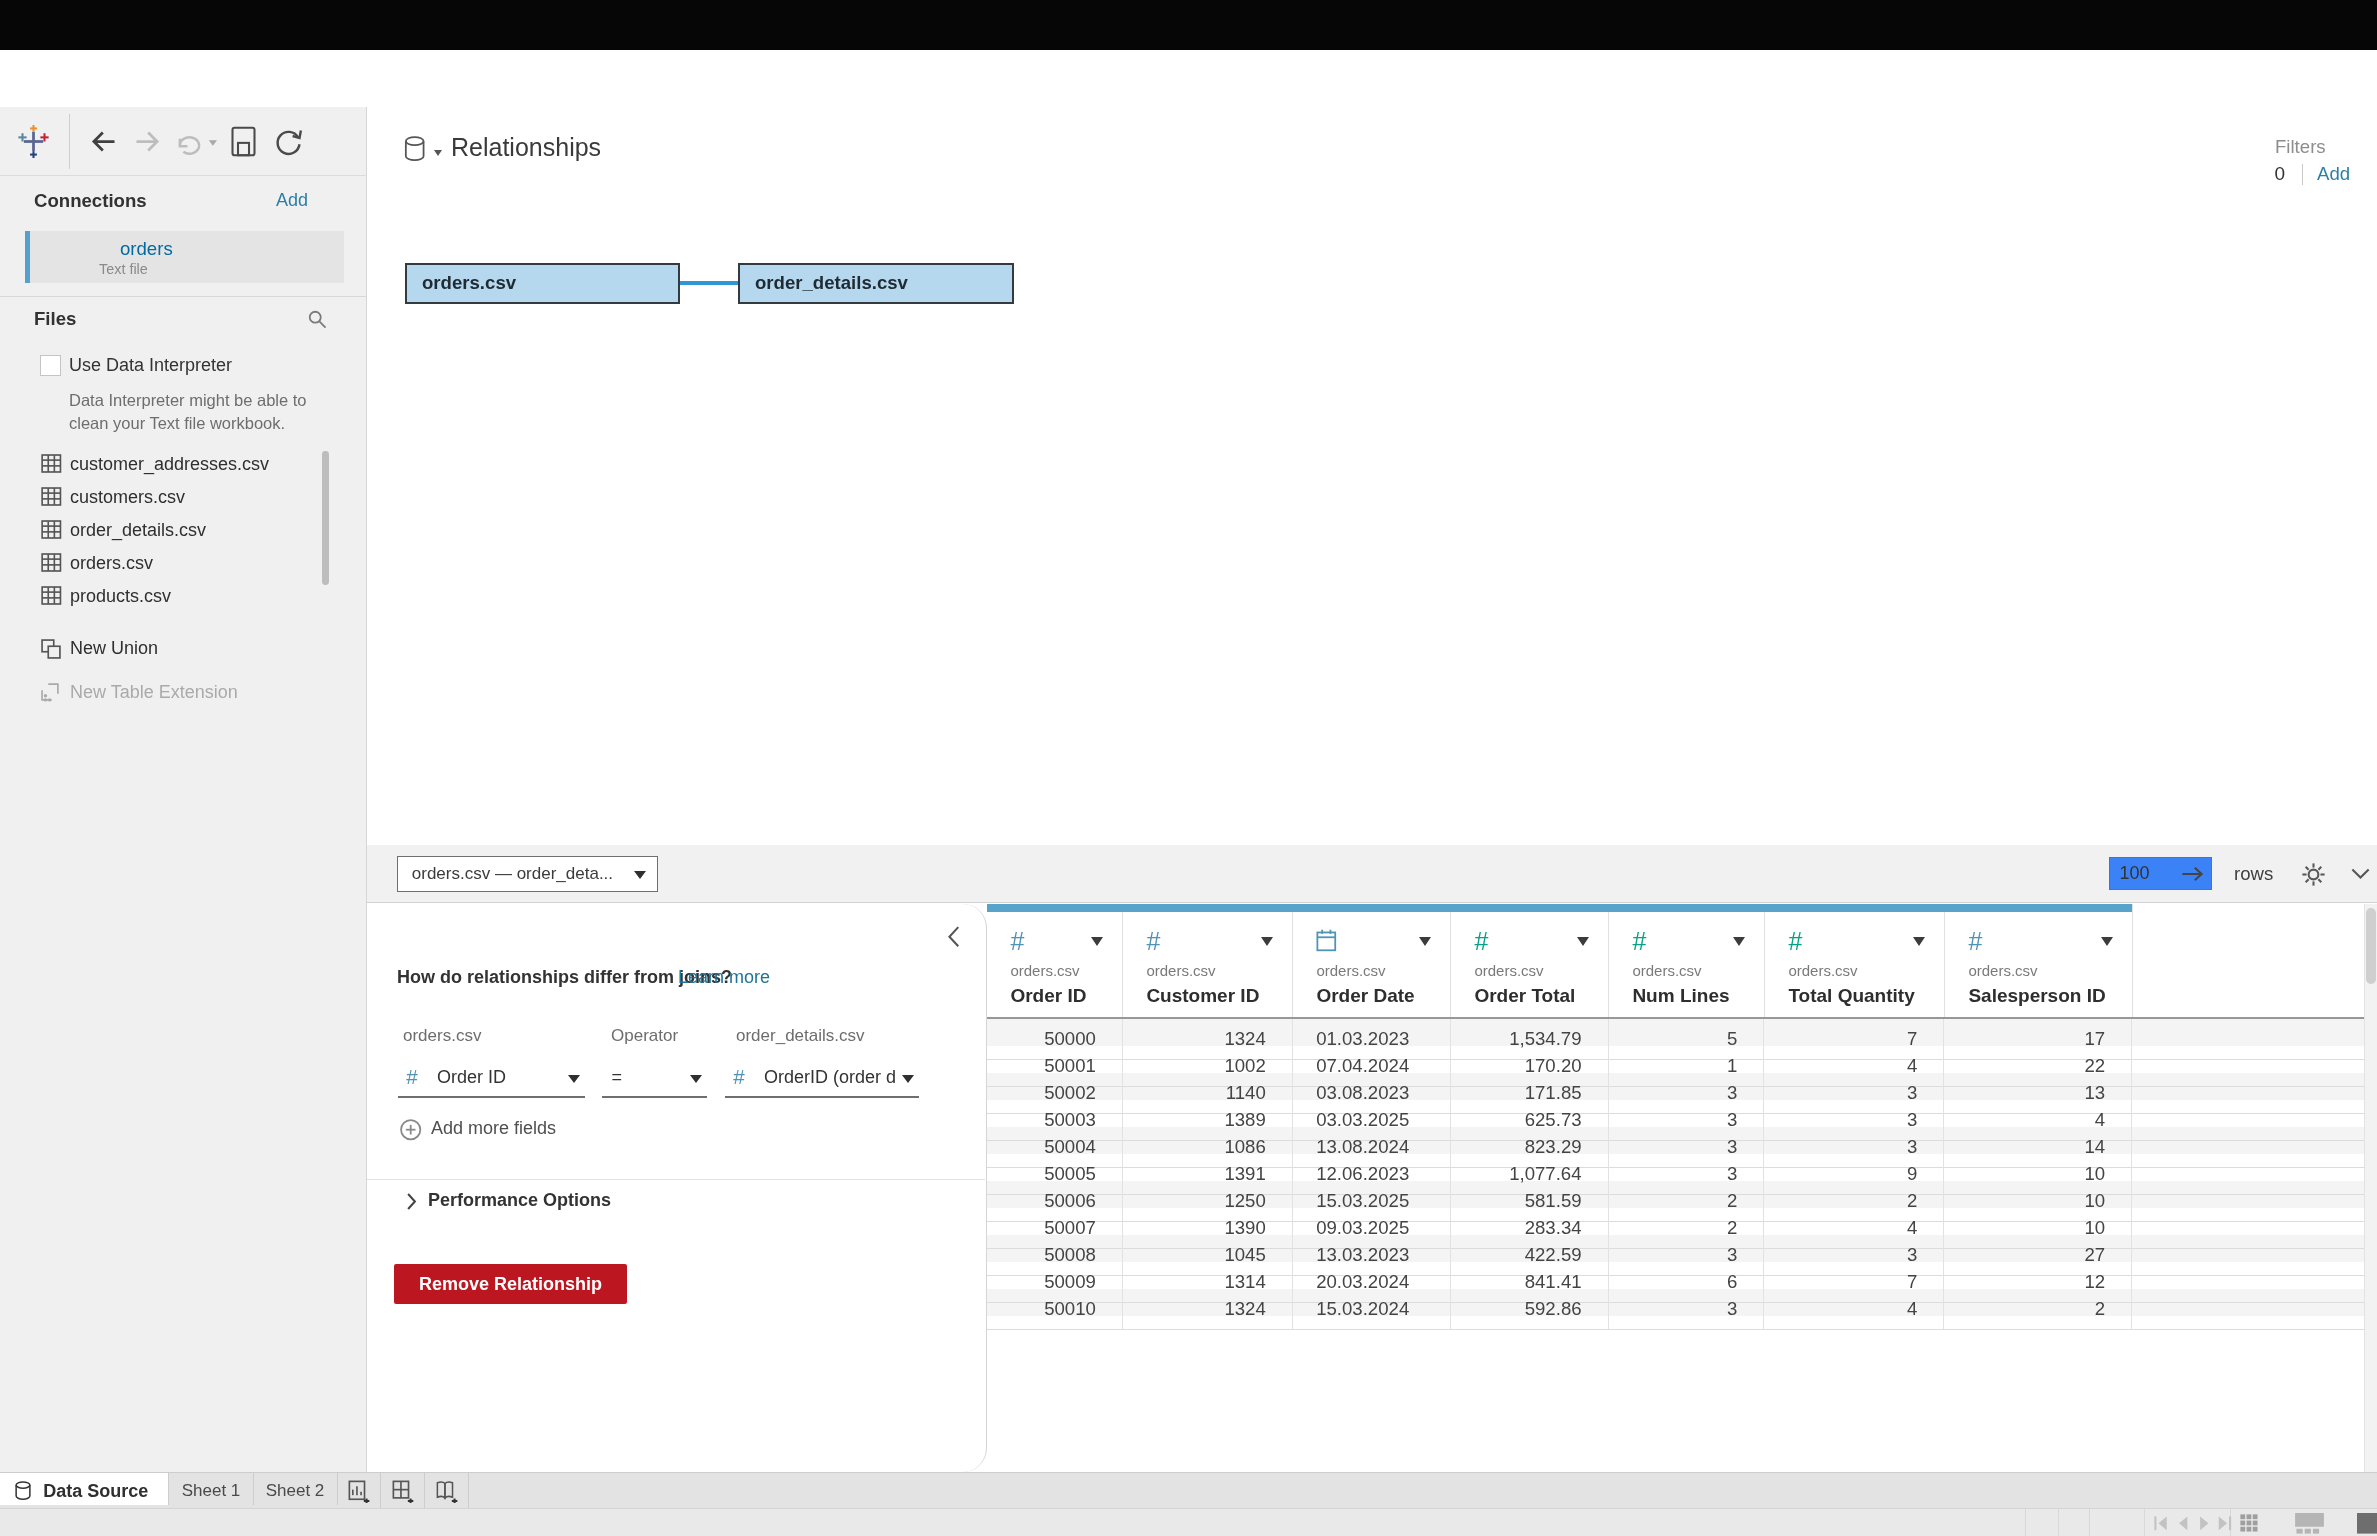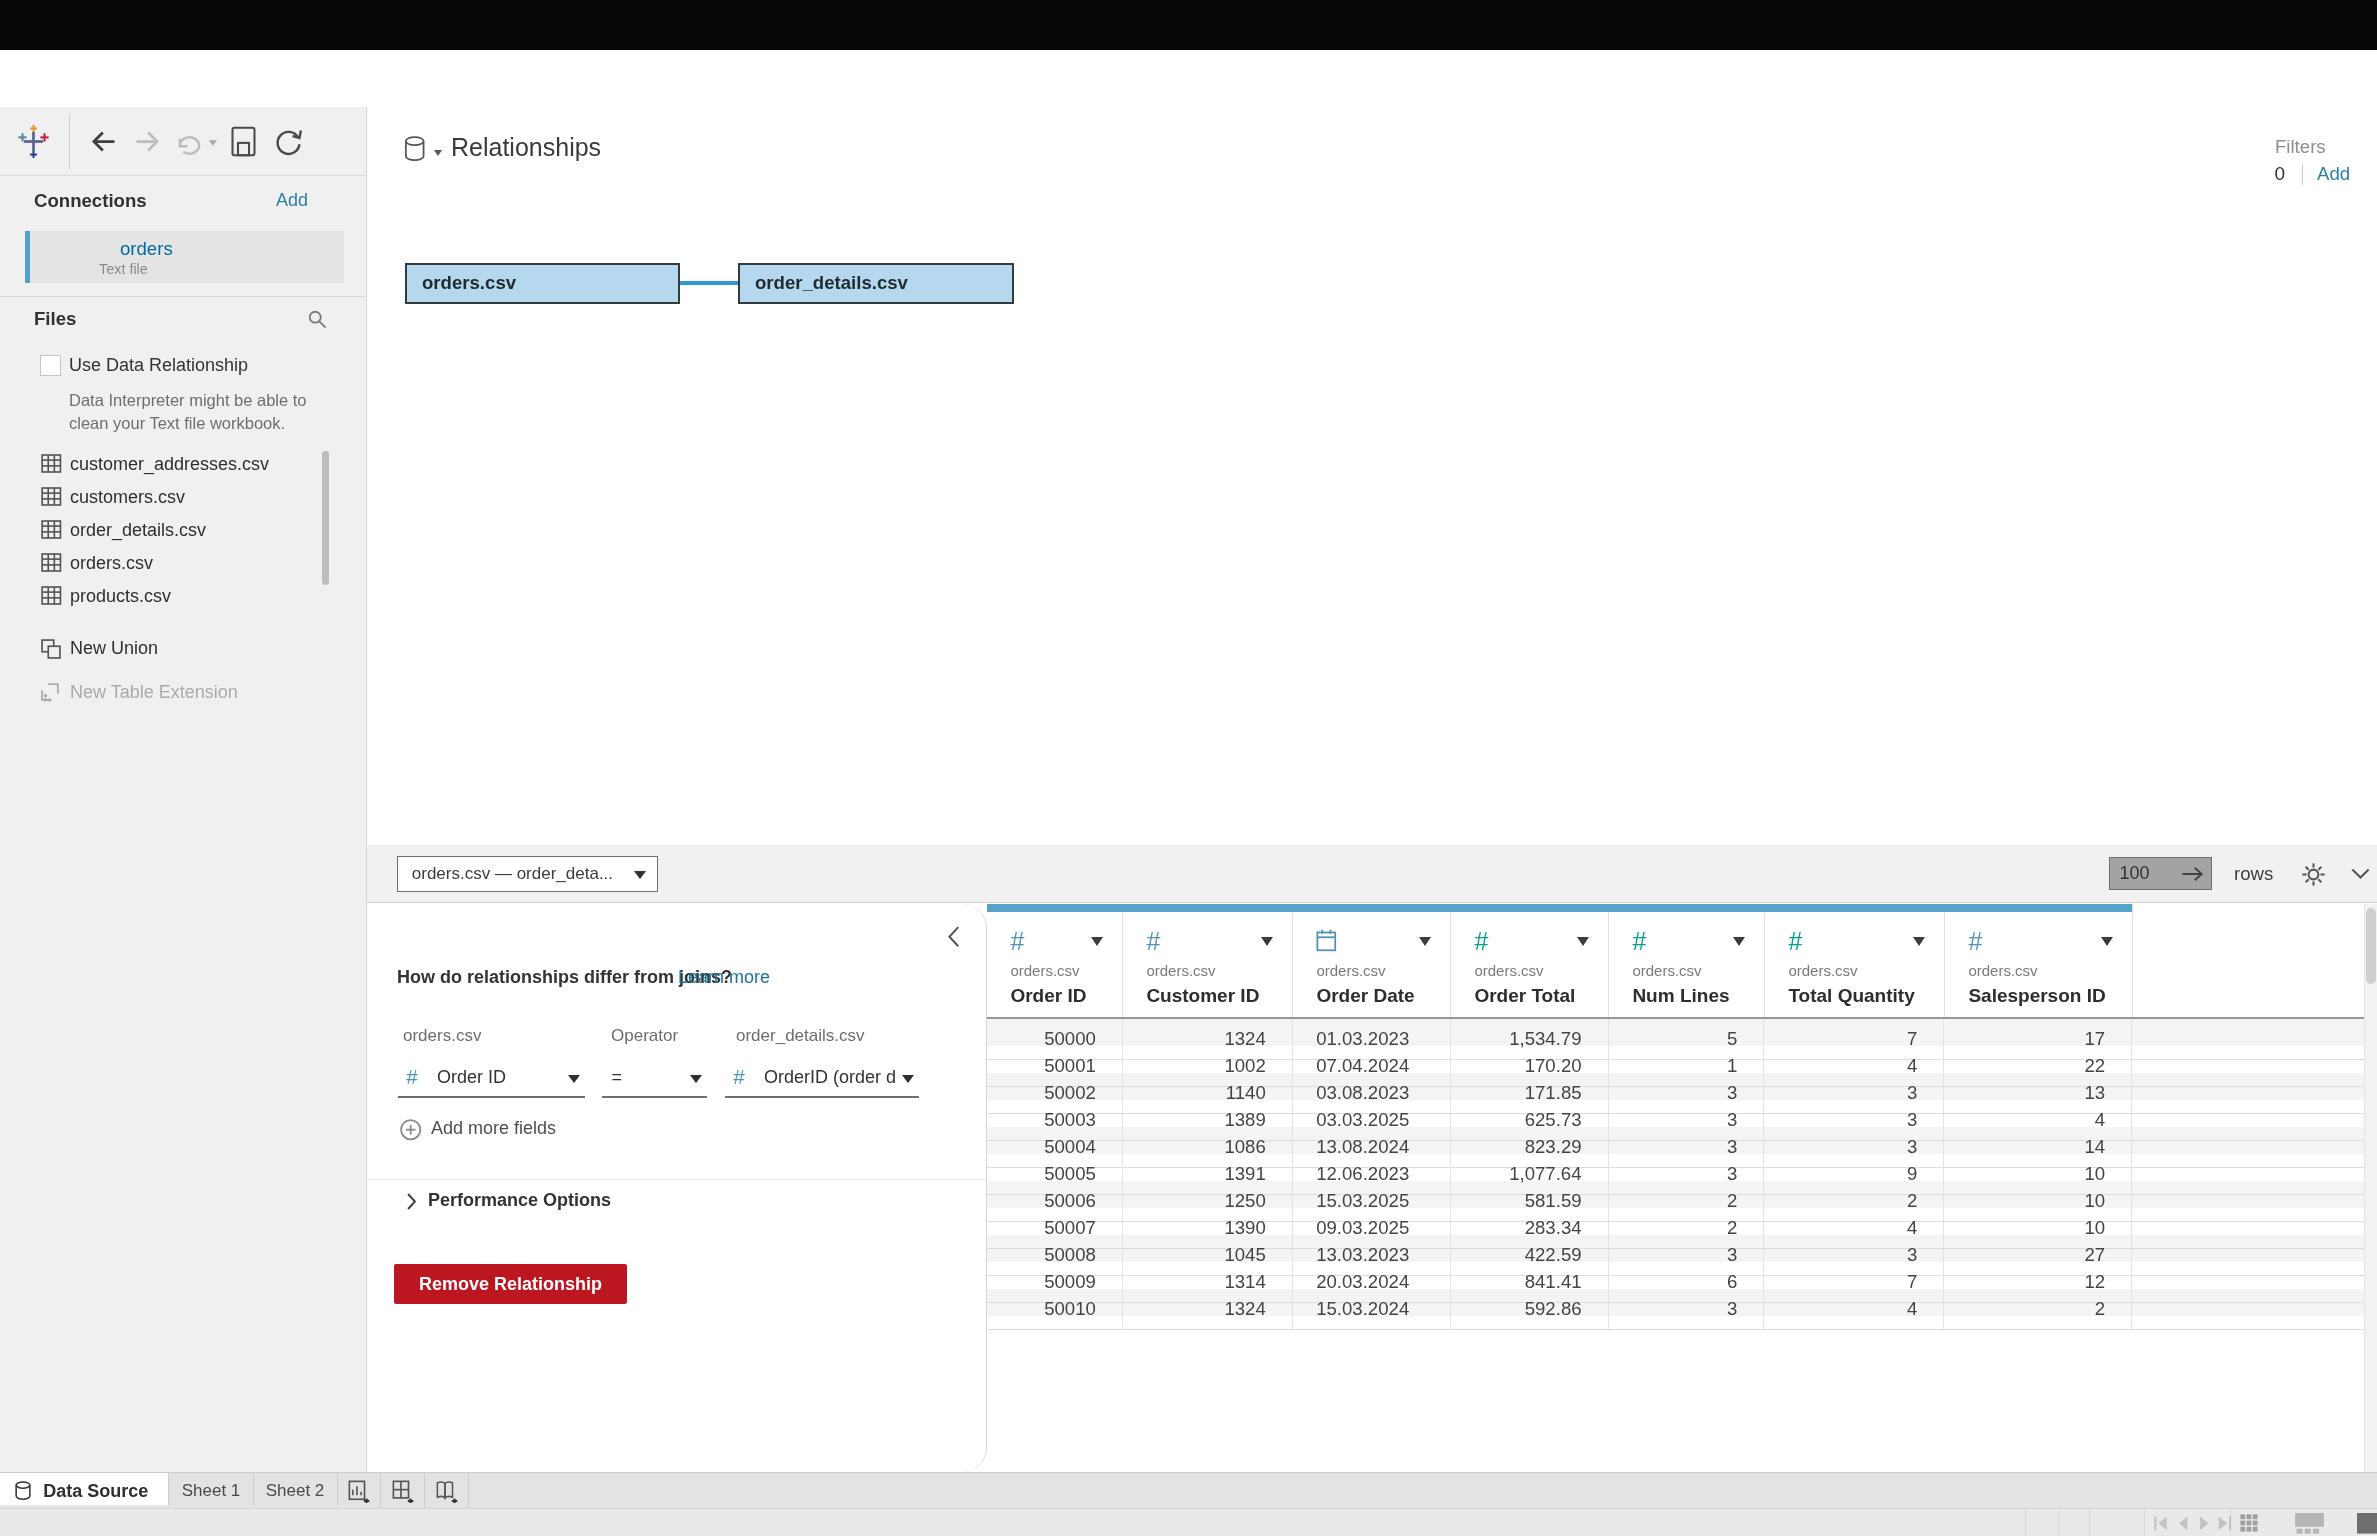--- a/index.html
+++ b/index.html
@@ -58,21 +58,21 @@
   #filters-add { position:absolute; left:44px; top:0; font-size:18.6px; }
   .table-box { position:absolute; top:156px; height:41px; background:#b5d8ee; border:2.1px solid #333b41; font-size:18.6px; font-weight:bold; color:#1f2a33; line-height:36px; padding-left:15px; }
   #box-orders { left:38px; width:275px; }
   #box-details { left:371px; width:276px; }
   #connector { position:absolute; left:313px; top:174px; width:58px; height:4.1px; background:#2f98d4; }
 
   
   #strip { left:367px; top:845px; width:2010px; height:58px; background:#f1f1f1; border-bottom:1.4px solid #d2d2d2; }
   #rel-selector { position:absolute; left:30px; top:11px; width:261px; height:36px; background:#fff; border:1.4px solid #6f6f6f; font-size:17px; color:#3c3c3c; line-height:33px; padding-left:13.8px; white-space:nowrap; overflow:hidden; }
   #rel-selector .caret { position:absolute; right:11px; top:13.8px; }
-  #rowcount-box { position:absolute; left:1742px; top:12.4px; width:103px; height:33px; background:#a3a3a3; border:1.4px solid #6f6f6f; }
+  #rowcount-box { position:absolute; left:1742px; top:12.4px; width:103px; height:33px; background:#3b82f6; border:1.4px solid #6f6f6f; }
   #rowcount-val { position:absolute; left:9.6px; top:0; line-height:30px; font-size:18px; color:#333; }
   #rowcount-go { position:absolute; right:6.9px; top:6.9px; }
   #rows-label { position:absolute; left:1867px; top:12.4px; line-height:33px; font-size:18.6px; color:#3f3f3f; }
   #grid-gear { position:absolute; left:1934px; top:16.5px; }
   #grid-chevron { position:absolute; left:1984px; top:23.4px; }
 
   
   #left-panel { left:367px; top:904px; width:620px; height:568px; background:#fff; border-right:1.4px solid #d5d5d5;border-radius:24px; }
   #panel-collapse { position:absolute; left:579px; top:20.6px; }
   #rel-question { position:absolute; left:30px; top:63px; font-size:18px; font-weight:bold; color:#333; white-space:nowrap; }
@@ -194,21 +194,21 @@
     <div id="files-hdr-row">
       <span class="side-title">Files</span>
       <svg id="files-search" width="20.6" height="20.6" viewBox="0 0 30 30">
           <circle cx="12" cy="12" r="8" fill="none" stroke="#7a7a7a" stroke-width="2.6"></circle>
           <line x1="18" y1="18" x2="27" y2="27" stroke="#7a7a7a" stroke-width="2.6"></line>
         </svg>
     </div>
 
     <div id="interp-row">
       <div id="interp-box"></div>
-      <span id="interp-label">Use Data Relationship</span>
+      <span id="interp-label">Use Data Interpreter</span>
     </div>
     <div id="interp-hint">
       <div>Data Interpreter might be able to</div>
       <div>clean your Text file workbook.</div>
     </div>
 
     <div id="file-list">
         <div class="file-item">
           <div class="icon"><svg width="20.6" height="19" viewBox="0 0 30 28">
               <rect x="1.5" y="1.5" width="27" height="25" fill="none" stroke="#555" stroke-width="2.4"></rect>

